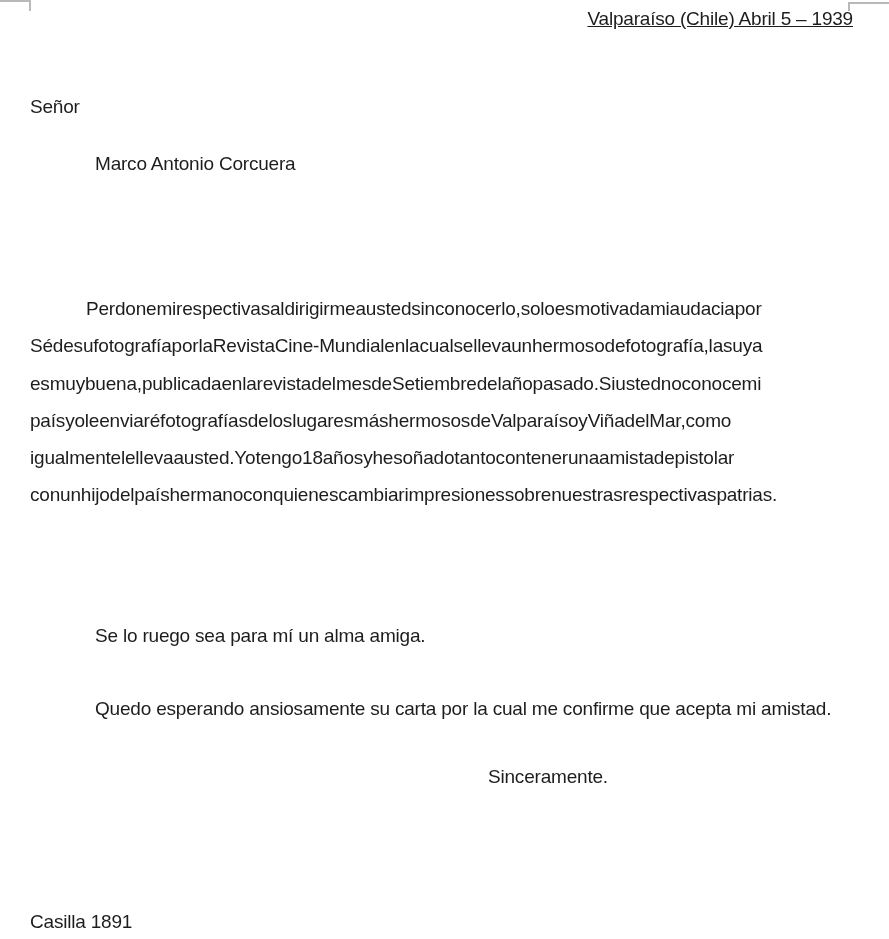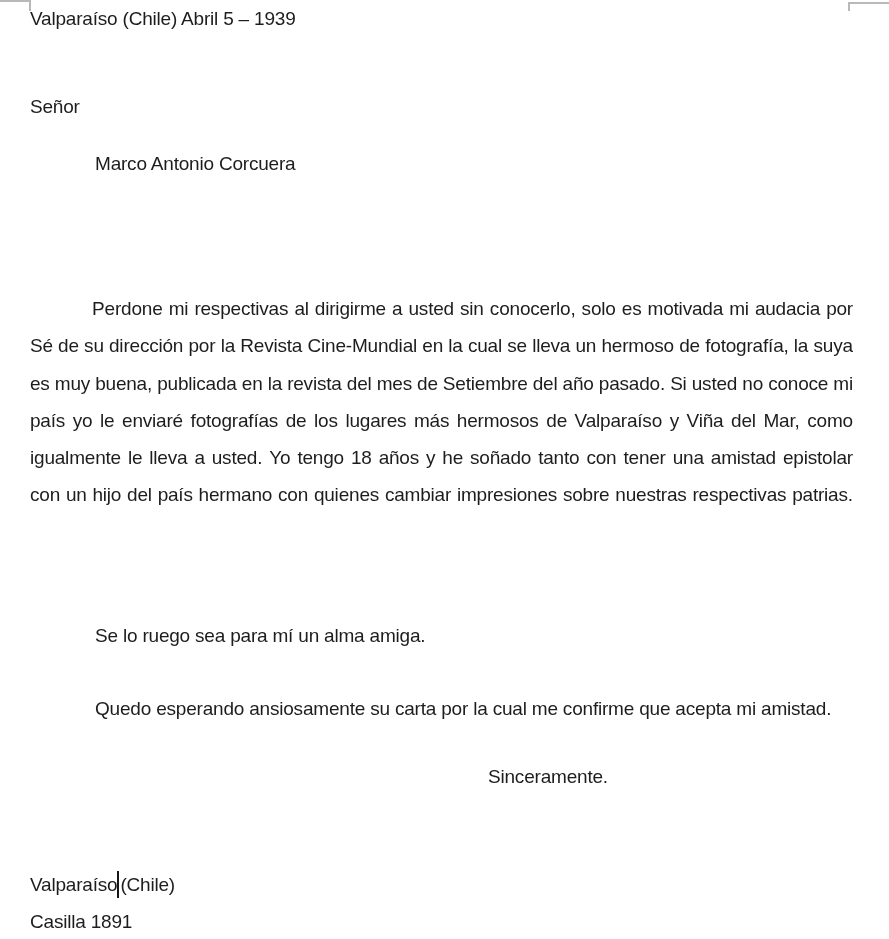--- a/index.html
+++ b/index.html
@@ -35,31 +35,30 @@
   }
   .tline {
     position: absolute;
     left: 30px;
     width: 823px;
     height: 37px;
     padding-top: 8px;
     box-sizing: content-box;
     white-space: nowrap;
   }
-  .right { text-align: left; }
+  .right { text-align: right; text-decoration: underline; }
   .indent { padding-left: 65px; }
   .para {
     position: absolute;
     left: 30px;
     top: 290px;
     width: 823px;
   }
   .jline {
     display: flex;
-    justify-content: space-between;
     align-items: baseline;
     height: 29.3px;
     padding-top: 8px;
     overflow: hidden;
   }
   .jline span { flex: 0 0 auto; }
   .jline.first-indent::before {
     content: "";
     width: 56px;
     flex: 0 0 auto;
@@ -106,21 +105,21 @@
         <span>es</span>
         <span>motivada</span>
         <span>mi</span>
         <span>audacia</span>
         <span>por</span>
       </div>
     <div class="jline">
         <span>Sé</span>
         <span>de</span>
         <span>su</span>
-        <span>dirección</span>
+        <span>fotografía</span>
         <span>por</span>
         <span>la</span>
         <span>Revista</span>
         <span>Cine-Mundial</span>
         <span>en</span>
         <span>la</span>
         <span>cual</span>
         <span>se</span>
         <span>lleva</span>
         <span>un</span>
@@ -207,19 +206,16 @@
         <span>patrias.</span>
       </div>
   </div>
 
   <div class="tline indent" style="top:617px">Se lo ruego sea para mí un alma amiga.</div>
 
   <div class="tline indent" style="top:690px">Quedo esperando ansiosamente su carta por la cual me confirme que acepta mi amistad.</div>
 
   <div class="tline signoff-offset" style="top:758px">Sinceramente.</div>
 
-  <div class="tline" style="top:866px">
-    <span>Valparaíso</span><span class="cursor"></span><span>(Chile)</span>
-  </div>
 
   <div class="tline" style="top:903px">Casilla 1891</div>
 
 </div>
 
 </body></html>

